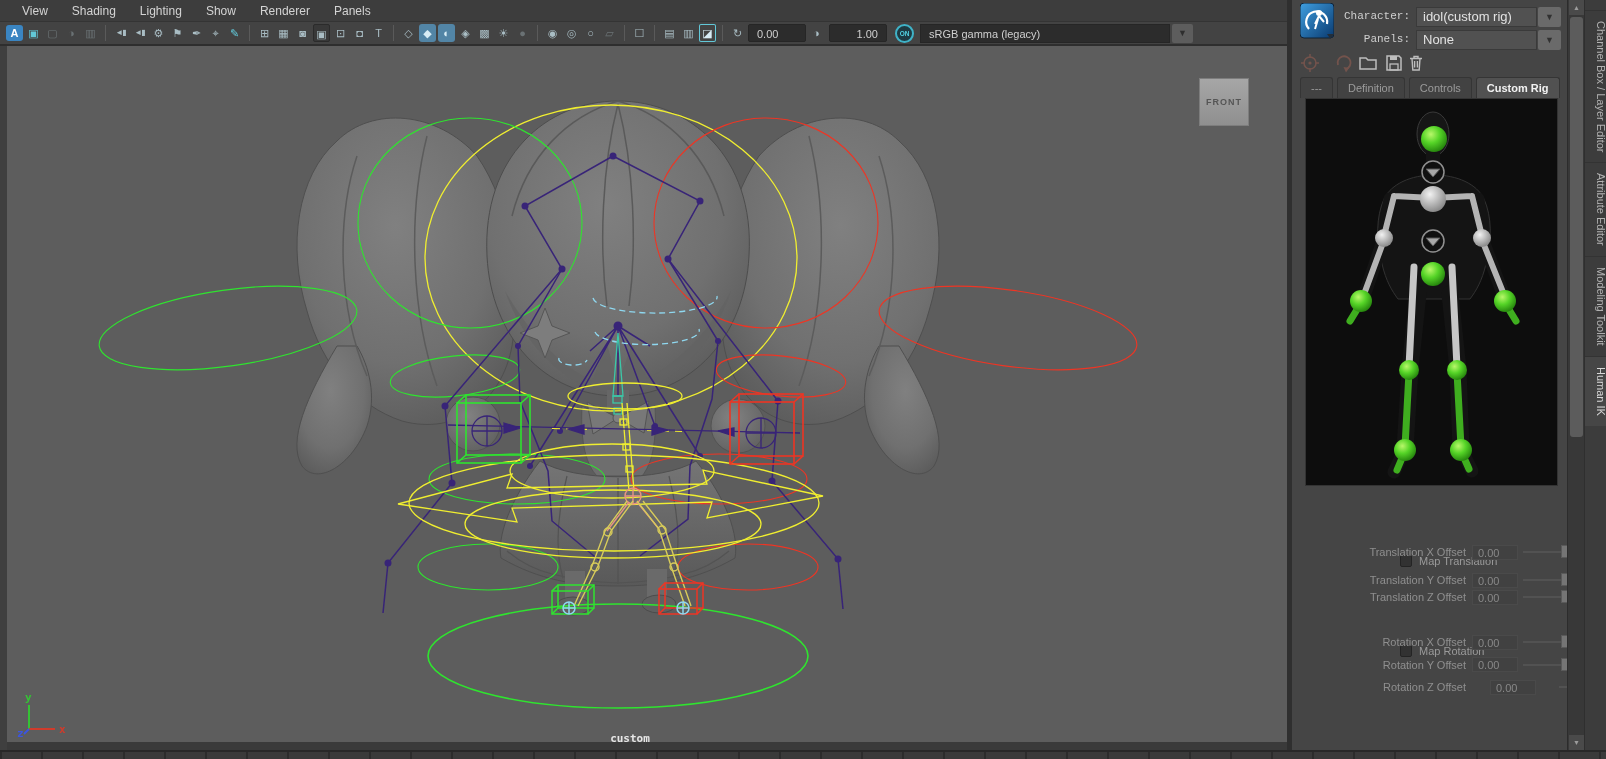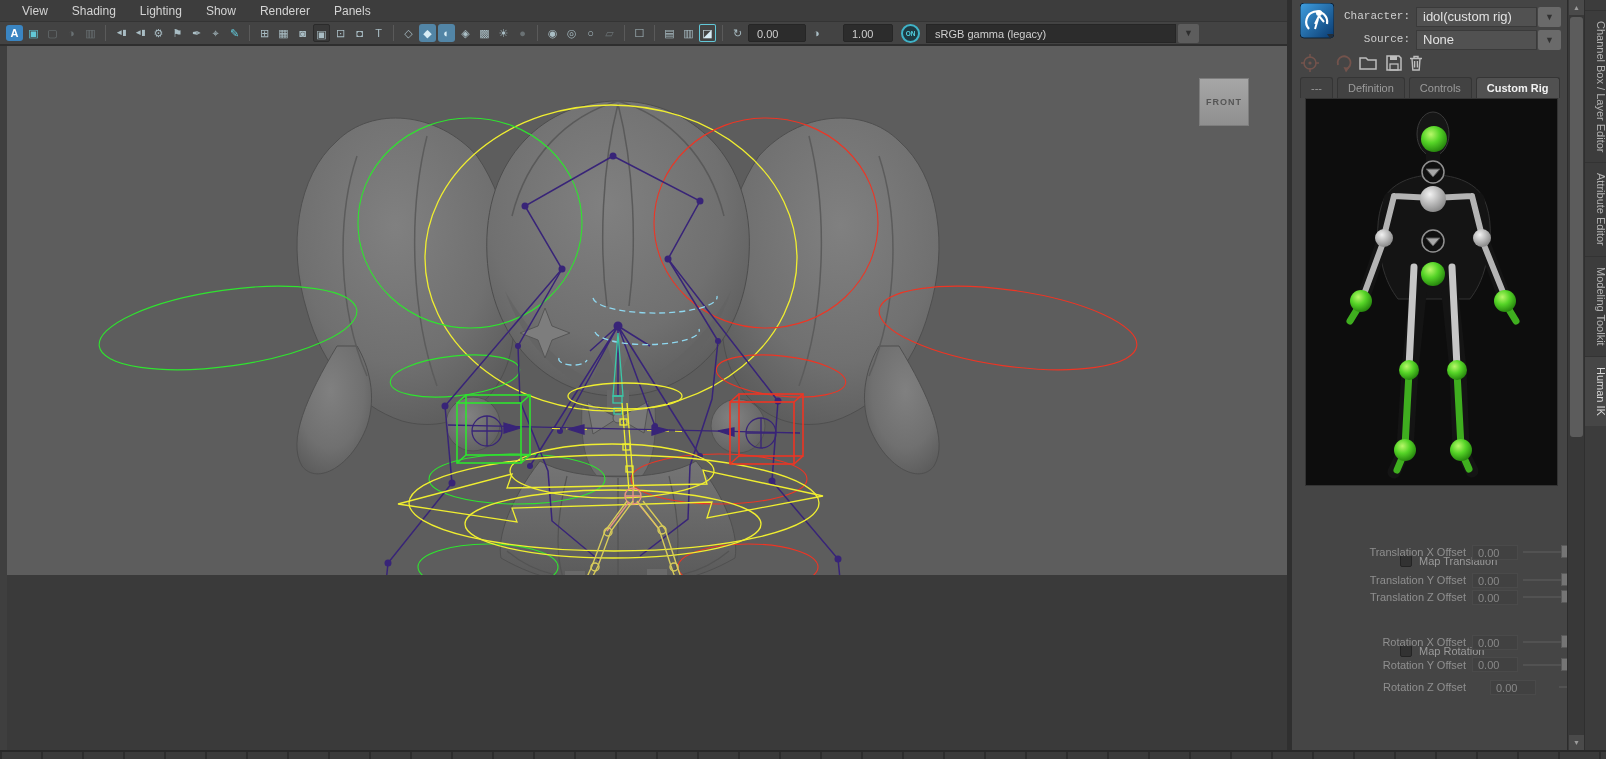--- a/index.html
+++ b/index.html
@@ -19,32 +19,32 @@
   .tb.sm{font-size:8px;letter-spacing:-1px;}
   .tb.teal{color:#62c8d8;}
   .tb.dim{opacity:.38;}
   .tb.badge-blue{background:#3a85c2;color:#fff;border-radius:3px;font-weight:bold;height:16px;line-height:16px;margin-top:0;}
   .tb.active{background:#5285a6;border-radius:3px;color:#d8ecf5;}
   .tb.recessed{background:#383838;border:1px solid #2b2b2b;border-radius:2px;}
   .tb.outlined{box-shadow:inset 0 0 0 1px #62c8d8;border-radius:2px;color:#d8ecf5;}
   .tbsep{width:1px;height:16px;background:#5a5a5a;margin:0 4px;flex:none;}
   .num-well{background:#2c2c2c;color:#cfcfcf;font-size:11px;height:18px;line-height:18px;
     padding:0 8px;border:1px solid #262626;border-radius:2px;flex:none;}
-  #exposure-field{width:58px;} #gamma-field{width:50px;margin-left:16px;}
+  #exposure-field{width:58px;} #gamma-field{width:58px;margin-left:2px;text-align:right;}
   #on-toggle{width:19px;height:19px;border-radius:50%;background:#1e3a42;border:2px solid #3fb3c8;
     color:#52d2e2;font-size:6.5px;font-weight:bold;text-align:center;line-height:15px;margin:0 4px 0 6px;flex:none;}
   #colorspace{background:#2c2c2c;color:#cfcfcf;font-size:11px;height:19px;line-height:19px;
     width:250px;padding:0 8px;border:1px solid #262626;flex:none;}
   .dd-btn{width:21px;height:19px;background:#5d5d5d;border-radius:2px;color:#2e2e2e;font-size:9px;
     text-align:center;line-height:19px;flex:none;}
 
   
   #vp-left-edge{left:0;top:46px;width:7px;height:704px;background:#3f3f3f;}
   #vp-right-edge{left:1287px;top:0;width:5px;height:750px;background:#2f2f2f;}
-  #viewport{left:7px;top:46px;width:1280px;height:529px;background:var(--viewport-bg,#5d5d5d);overflow:hidden;}
+  #viewport{left:7px;top:46px;width:1280px;height:696px;background:var(--viewport-bg,#5d5d5d);overflow:hidden;}
   #viewcube{left:1192px;top:32px;width:50px;height:48px;background:linear-gradient(#a6a6a6,#8f8f8f);
     border:1px solid #7d7d7d;color:#555;font-size:9px;font-weight:bold;letter-spacing:1px;
     display:flex;align-items:center;justify-content:center;}
   #persp-label{left:568px;top:686px;width:110px;text-align:center;color:#e6e6e6;
     font-family:"DejaVu Sans Mono",monospace;font-size:11px;font-weight:bold;}
   #axis-gizmo{left:8px;top:645px;}
   .ax-label{font-family:"DejaVu Sans Mono",monospace;font-size:11px;font-weight:bold;}
 
   
   #time-strip{left:0;top:750px;width:1606px;height:9px;background:#3a3a3a;border-top:2px solid #282828;
@@ -352,21 +352,21 @@
     <path d="M9,26 A10.5,10.5 0 1 1 27,21" stroke="#fff" stroke-width="2.2" fill="none"></path>
     <circle cx="19" cy="10" r="3" fill="#fff"></circle>
     <path d="M19,13 L15,21 M19,13 L24,19 M18,16 L15,26" stroke="#fff" stroke-width="2" fill="none"></path>
     <path d="M27,31 L34,31 L30.5,36 Z" fill="#222e3a"></path>
   </svg>
 
   <span class="hik-lbl" style="top:10px;">Character:</span>
   <span class="hik-dd" style="top:7px;">idol(custom rig)</span>
   <span class="hik-dd-btn" style="top:7px;">▼</span>
 
-  <span class="hik-lbl" style="top:33px;">Source:</span>
+  <span class="hik-lbl" style="top:33px;">Panels:</span>
   <span class="hik-dd" style="top:30px;">None</span>
   <span class="hik-dd-btn" style="top:30px;">▼</span>
 
   <svg class="hik-ico" style="left:8px;opacity:.55;" viewBox="0 0 20 20" title="character-target-icon">
     <circle cx="10" cy="10" r="6" stroke="#9a5f52" fill="none" stroke-width="1.5"></circle>
     <path d="M10,1 V5 M10,15 V19 M1,10 H5 M15,10 H19" stroke="#9a5f52" stroke-width="1.5"></path>
       <circle cx="10" cy="10" r="1.6" fill="#9a5f52"></circle>
   </svg>
   <svg class="hik-ico" style="left:42px;opacity:.55;" viewBox="0 0 20 20" title="mirror-icon">
     <path d="M4,12 A6.5,6.5 0 1 1 12,16" stroke="#9a5f52" fill="none" stroke-width="1.8"></path>

